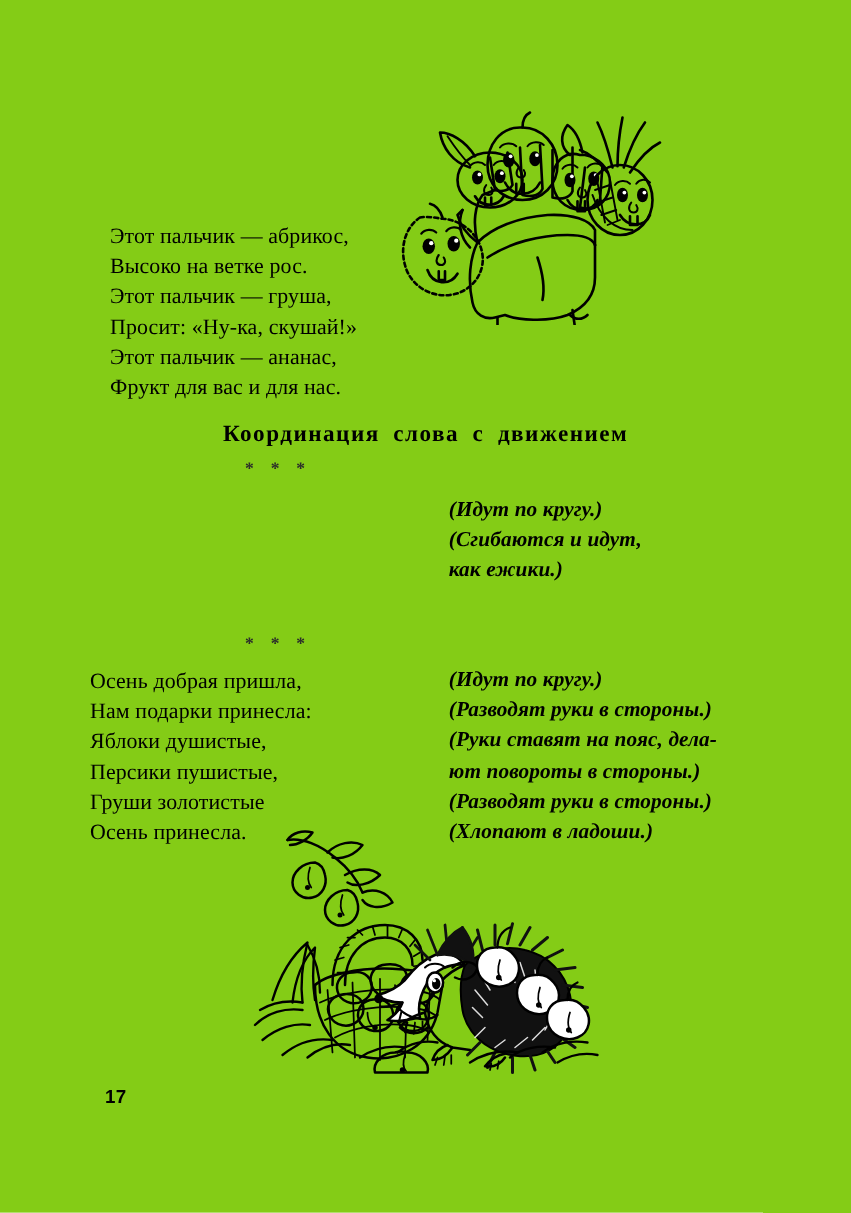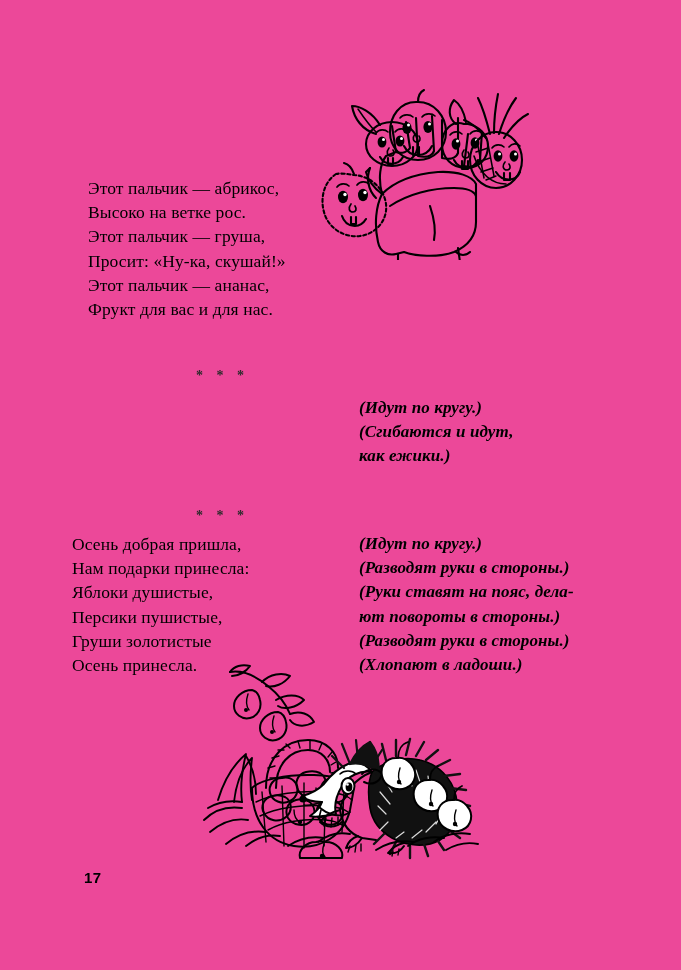--- a/index.html
+++ b/index.html
@@ -12,21 +12,21 @@
     height: 970px;
     position: relative;
     overflow: hidden;
     font-family: "Liberation Serif", "DejaVu Serif", serif;
     color: #000000;
     -webkit-font-smoothing: antialiased;
   }
   .page {
     position: absolute;
     inset: 0;
-    background: #ec4899;
+    background: #84cc16;
   }
 
   
   .verse {
     position: absolute;
     font-size: 17.5px;
     line-height: 24.2px;
     white-space: pre-line;
     letter-spacing: 0.1px;
   }
@@ -214,20 +214,21 @@
   </div>
 
   <div class="verse" id="poem-fingers">Этот пальчик — абрикос,
 Высоко на ветке рос.
 Этот пальчик — груша,
 Просит: «Ну-ка, скушай!»
 Этот пальчик — ананас,
 Фрукт для вас и для нас.</div>
 
 
+  <div id="section-heading">Координация слова с движением</div>
 
   <div class="asterisks" id="stars-1">* * *</div>
 
 
   <div class="note" id="note-1a">(Идут по кругу.)
 (Сгибаются и идут,
 как ежики.)</div>
 
 
   <div class="asterisks" id="stars-2">* * *</div>

